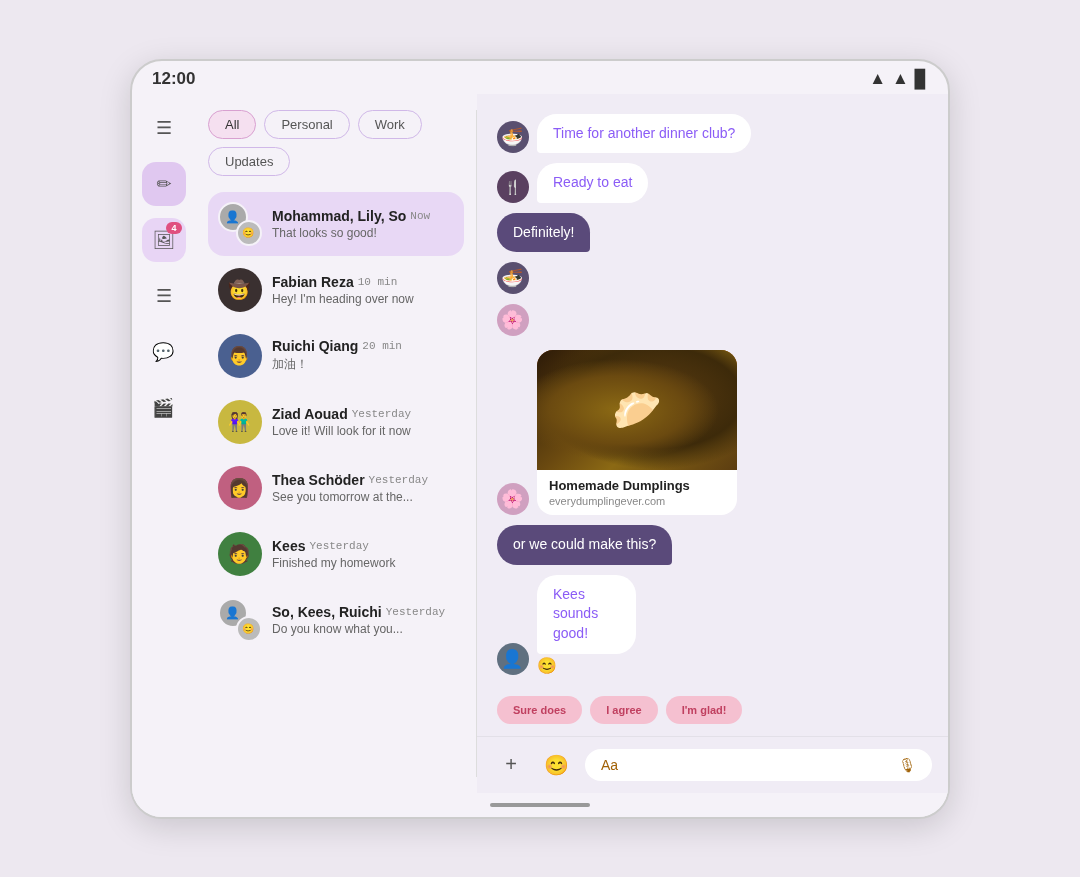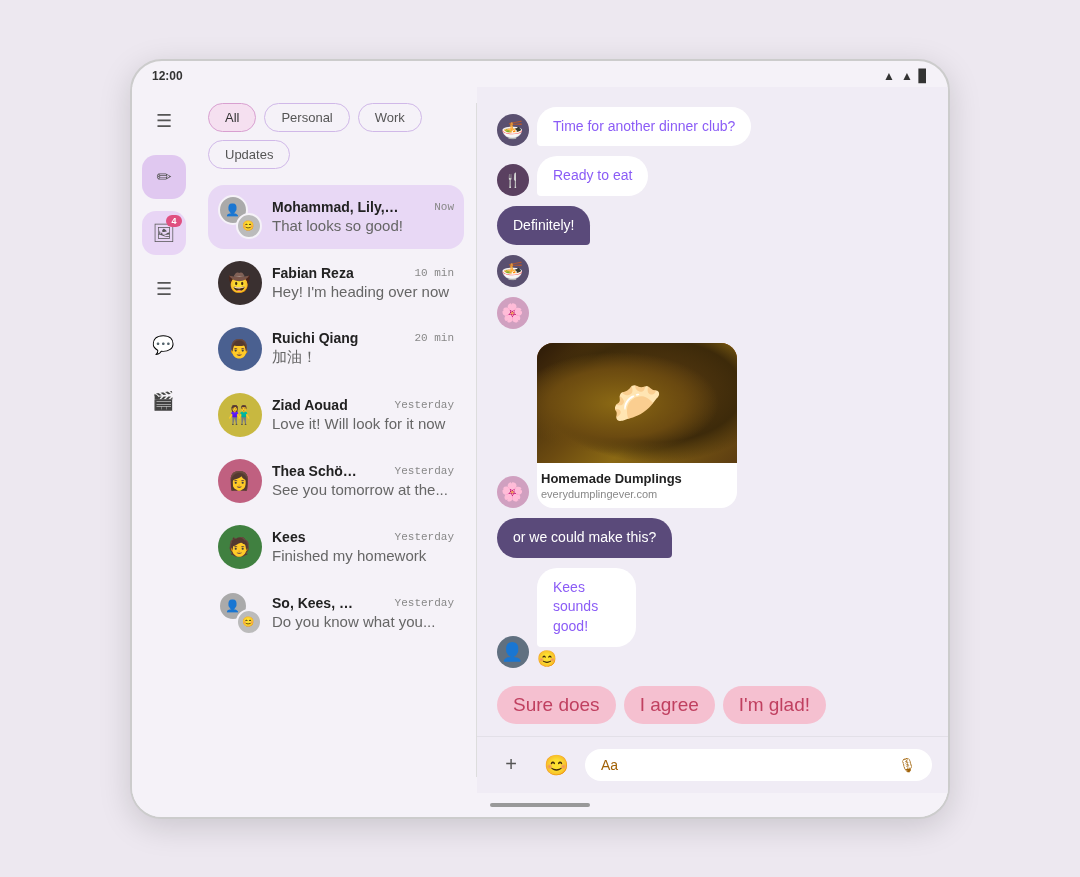--- a/index.html
+++ b/index.html
@@ -20,21 +20,21 @@
       overflow: hidden;
       display: flex;
       flex-direction: column;
       box-shadow: 0 8px 32px rgba(0,0,0,0.15);
     }
     .status-bar {
       display: flex;
       justify-content: space-between;
       align-items: center;
       padding: 8px 20px 4px 20px;
-      font-size: 12px;
+      font-size: 17px;
       font-weight: 600;
       color: #333;
       flex-shrink: 0;
     }
     .status-icons { display: flex; gap: 6px; align-items: center; }
     .app-body {
       display: flex;
       flex: 1;
       overflow: hidden;
     }
@@ -177,24 +177,24 @@
       right: 0;
       background: #bbb;
       border: 2px solid #f5f2f8;
       overflow: hidden;
       display: flex;
       align-items: center;
       justify-content: center;
       font-size: 10px;
     }
     .conv-info { flex: 1; min-width: 0; }
-    .conv-header { display: flex; justify-content: space-between; align-items: center; gap: 28px; }
+    .conv-header { display: flex; align-items: center; }
     .conv-name { font-weight: 600; font-size: 14px; color: #222; white-space: nowrap; overflow: hidden; text-overflow: ellipsis; }
     .conv-time { font-size: 11px; color: #888; flex-shrink: 0; margin-left: 4px; font-family: Liberation Mono, monospace; }
-    .conv-preview { font-size: 15px; color: #666; white-space: nowrap; overflow: hidden; text-overflow: ellipsis; margin-top: 2px; }
+    .conv-preview { font-size: 12px; color: #666; white-space: nowrap; overflow: hidden; text-overflow: ellipsis; margin-top: 2px; }
     
     .chat-panel {
       flex: 1;
       background: #f0ecf5;
       display: flex;
       flex-direction: column;
       overflow: hidden;
     }
     .chat-messages {
       flex: 1;
@@ -267,38 +267,38 @@
       position: relative;
     }
     .dumpling-art::before {
       content: '🥟';
       position: absolute;
       font-size: 40px;
       top: 50%;
       left: 50%;
       transform: translate(-50%, -50%);
     }
-    .link-card-body { padding: 8px 4px; }
+    .link-card-body { padding: 8px 12px; }
     .link-card-title { font-size: 13px; font-weight: 700; color: #222; }
     .link-card-url { font-size: 11px; color: #888; margin-top: 2px; }
     .reaction-row { display: flex; align-items: center; gap: 6px; margin-top: 2px; }
     .reaction { font-size: 16px; }
     
     .quick-replies {
       display: flex;
       gap: 8px;
       padding: 0 20px 12px 20px;
       flex-wrap: wrap;
     }
     .quick-reply-btn {
       padding: 8px 16px;
       border-radius: 20px;
       border: none;
-      font-size: 19px;
-      font-weight: 400;
+      font-size: 11px;
+      font-weight: 700;
       cursor: pointer;
     }
     .qr-pink { background: #f5c0d0; color: #c04060; }
     .qr-pink2 { background: #f5c0d0; color: #c04060; }
     
     .chat-input-bar {
       display: flex;
       align-items: center;
       padding: 10px 16px;
       background: #f0ecf5;

